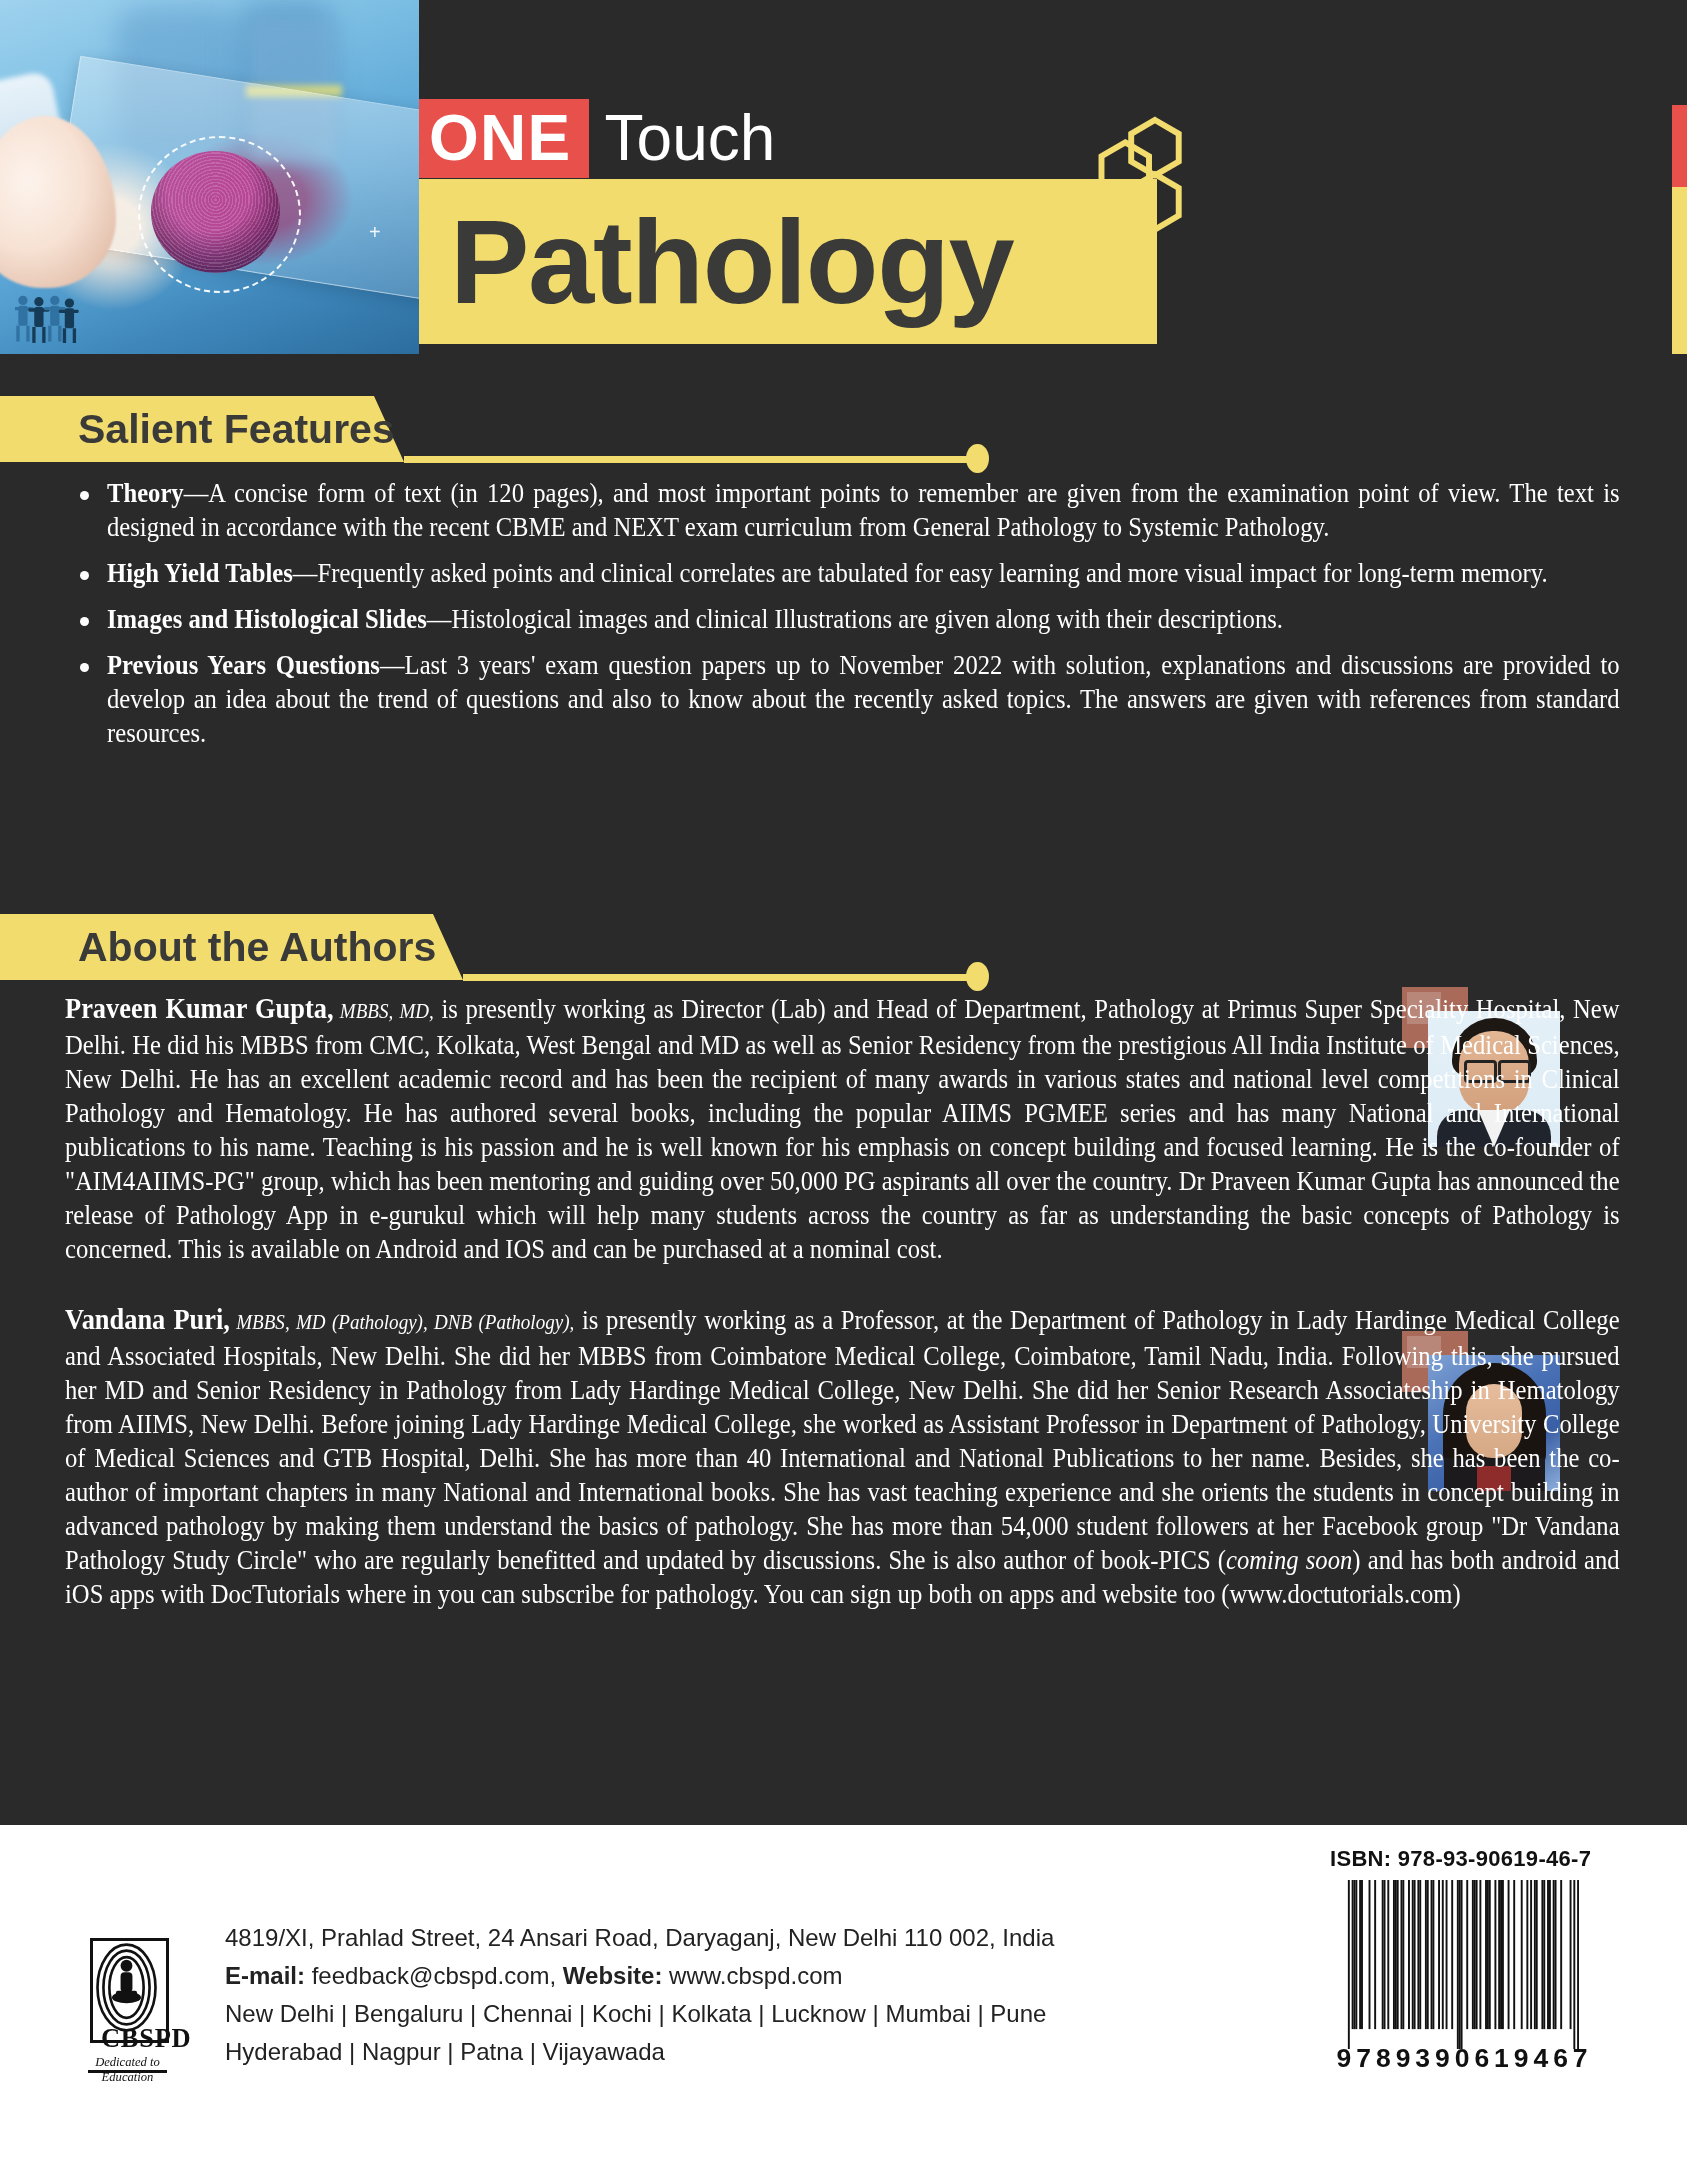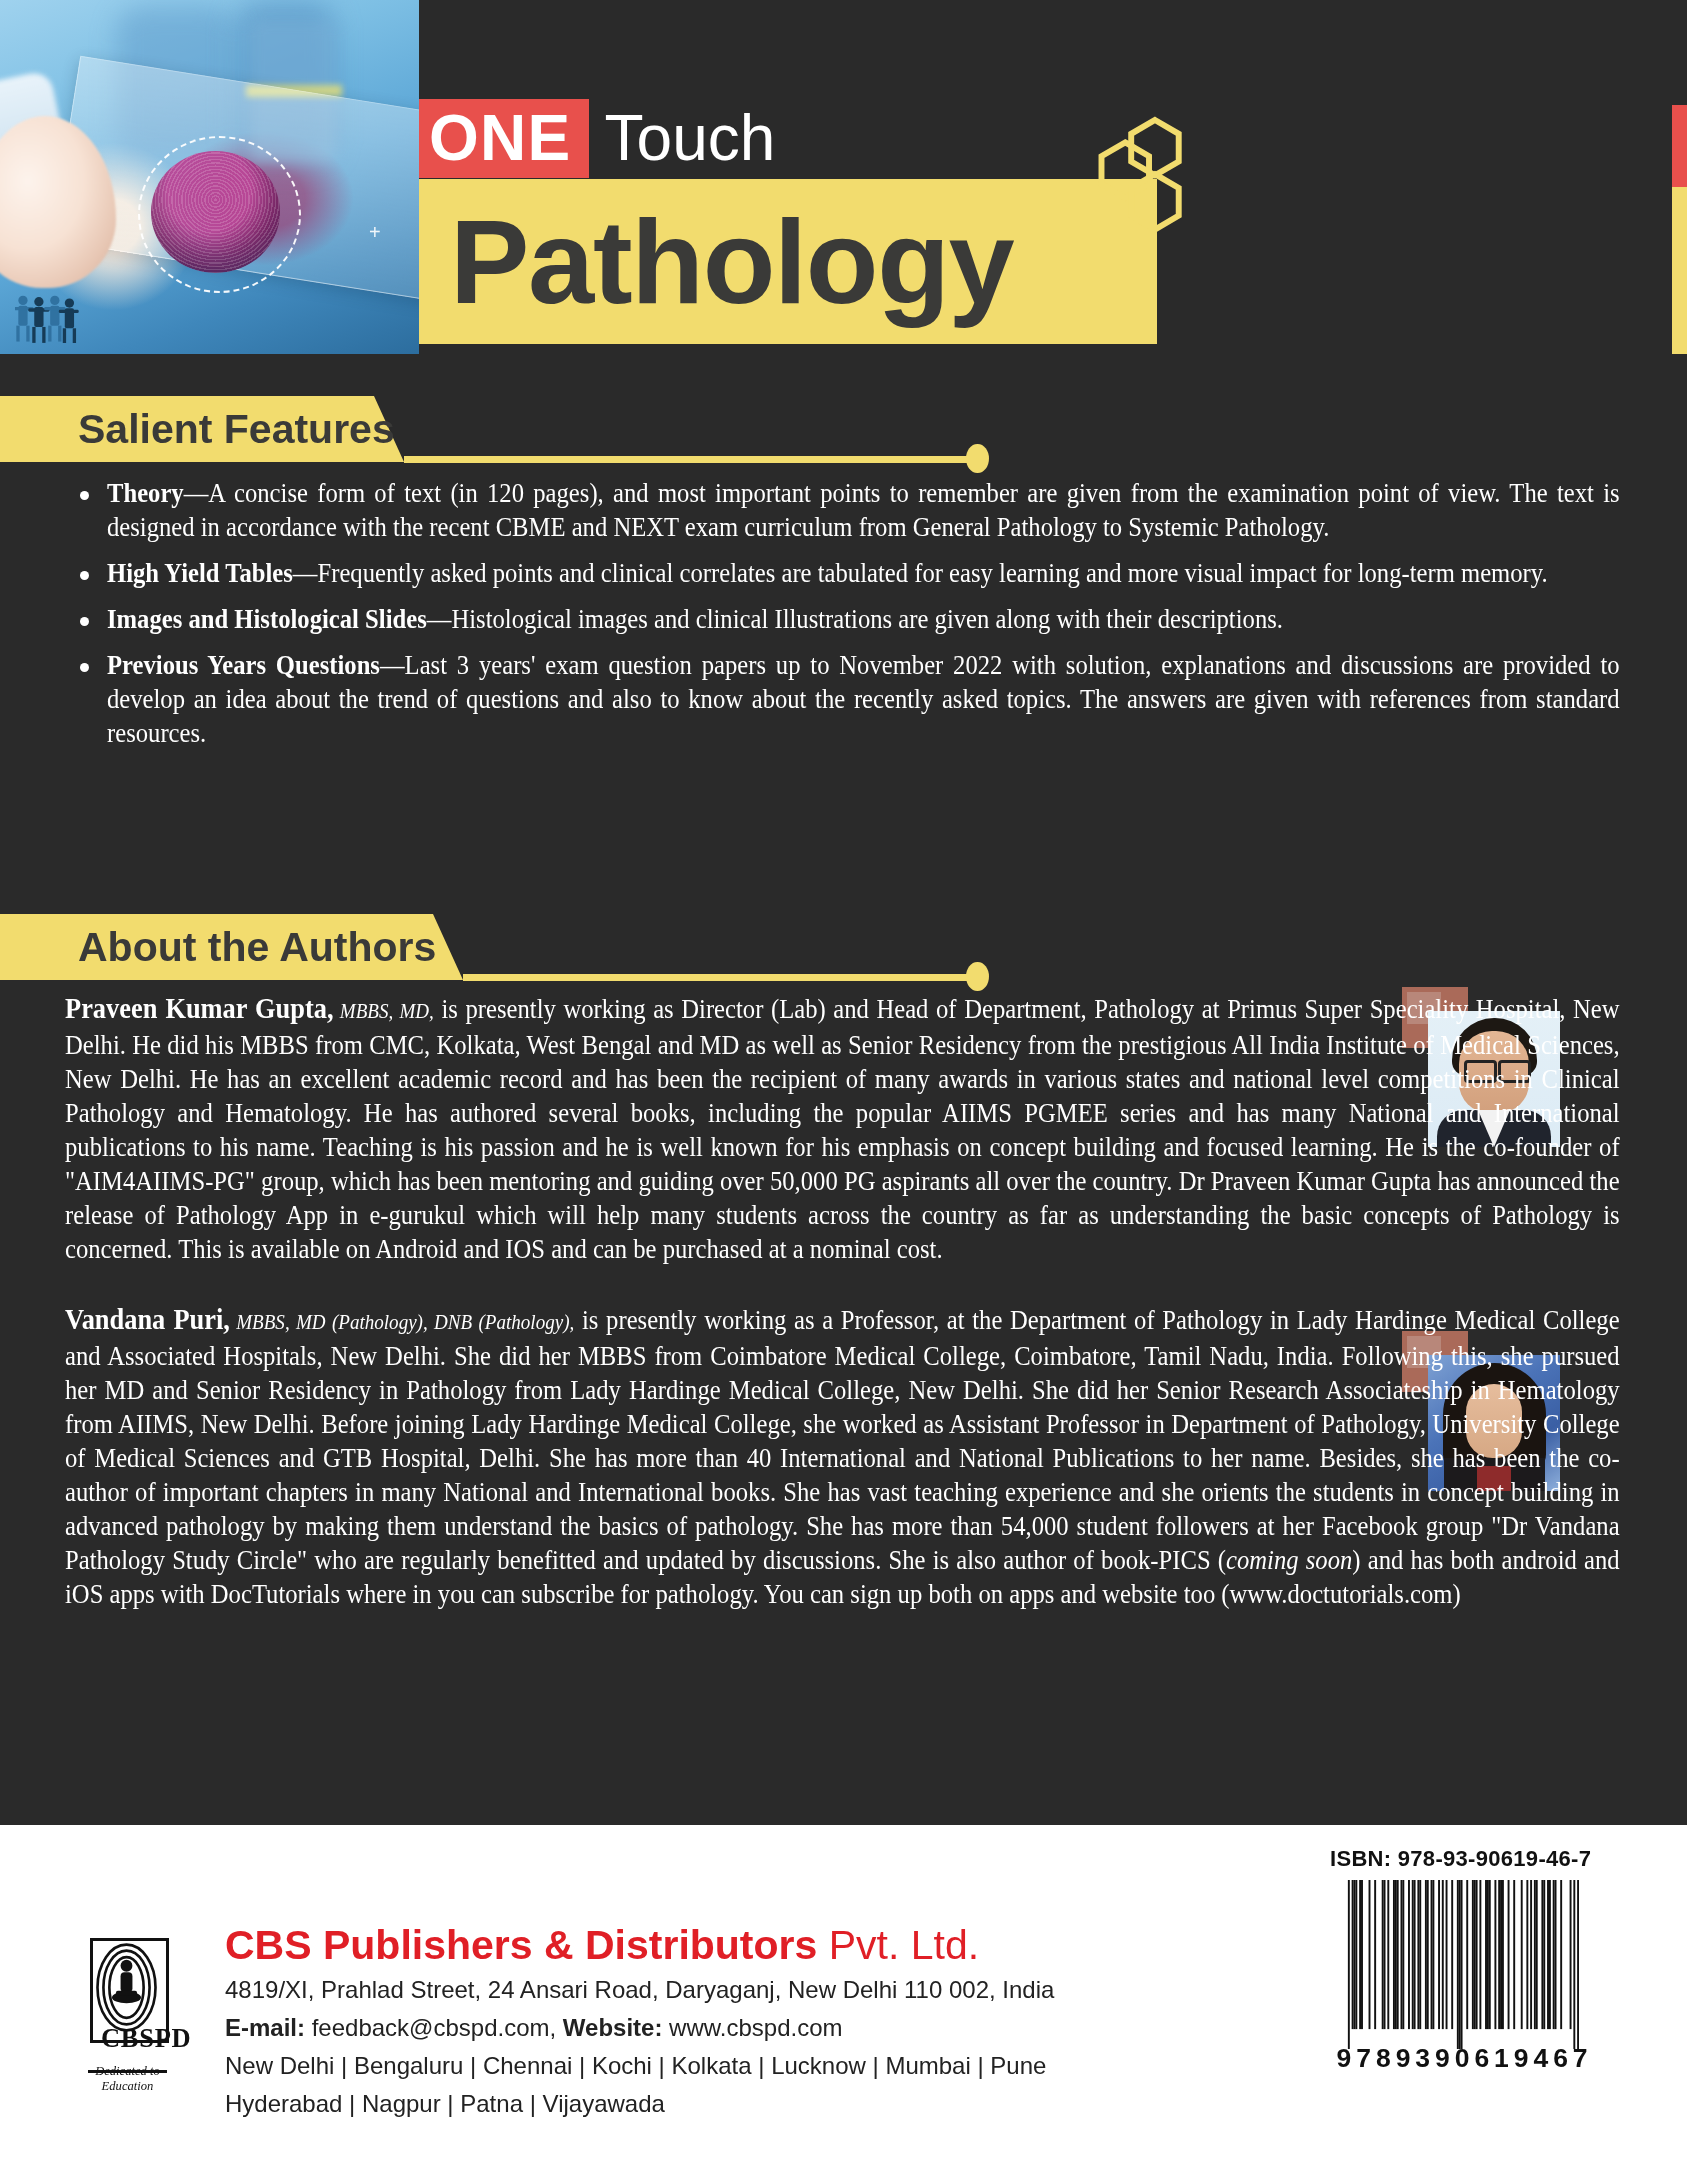--- a/index.html
+++ b/index.html
@@ -167,21 +167,21 @@
   .footer{position:absolute;left:0;top:1825px;width:1688px;height:359px;background:#ffffff;}
   .cbspd-logo{position:absolute;left:85px;top:1938px;width:85px;height:152px;}
   .logo-box{position:absolute;left:5.3px;top:0;width:73px;height:99px;border:3.3px solid #111;}
   .logo-rings{position:absolute;left:9.3px;top:4px;width:65px;height:91px;}
   .logo-name{
     position:absolute;left:0;top:85px;width:85px;text-align:center;
     font-family:"Liberation Serif",serif;font-weight:bold;font-size:26.5px;color:#111;letter-spacing:0.7px;margin-left:16px;
   }
   .logo-rule{position:absolute;left:2.6px;top:132px;width:79px;height:2.6px;background:#111;}
   .logo-tag{
-    position:absolute;left:0;top:126px;width:85px;text-align:center;
+    position:absolute;left:0;top:117px;width:85px;text-align:center;
     font-family:"Liberation Serif",serif;font-style:italic;font-size:12.6px;color:#111;
   }
   .pub-block{position:absolute;left:225px;top:1919px;width:959px;}
   .pub-title{font-family:"Liberation Sans",sans-serif;font-weight:bold;font-size:41px;color:#e01f26;line-height:52px;white-space:nowrap;}
   .pub-title .lt{font-weight:normal;color:#e01f26;}
   .pub-line{font-family:"Liberation Sans",sans-serif;font-size:24px;color:#222;line-height:38px;white-space:nowrap;}
   .pub-line b{font-weight:bold;}
 
   
   .isbn-wrap{position:absolute;left:1330px;top:1846px;width:265px;}
@@ -372,21 +372,20 @@
         <ellipse cx="49" cy="84" rx="22" ry="9"></ellipse>
         <rect x="33" y="74" width="32" height="7" rx="3"></rect>
       </g>
     </svg>
     <div class="logo-name">CBSPD</div>
     <div class="logo-rule"></div>
     <div class="logo-tag">Dedicated to Education</div>
   </div>
 
   <div class="pub-block">
-    <div class="pub-title"><span>CBS Publishers &amp; Distributors</span><span class="lt"> Pvt. Ltd.</span></div>
     <div class="pub-line">4819/XI, Prahlad Street, 24 Ansari Road, Daryaganj, New Delhi 110 002, India</div>
     <div class="pub-line"><b>E-mail:</b><span> feedback@cbspd.com, </span><b>Website:</b><span> www.cbspd.com</span></div>
     <div class="pub-line">New Delhi | Bengaluru | Chennai | Kochi | Kolkata | Lucknow | Mumbai | Pune</div>
     <div class="pub-line">Hyderabad | Nagpur | Patna | Vijayawada</div>
   </div>
 
   <div class="isbn-wrap">
     <div class="isbn-text">ISBN: 978-93-90619-46-7</div>
   </div>
 

